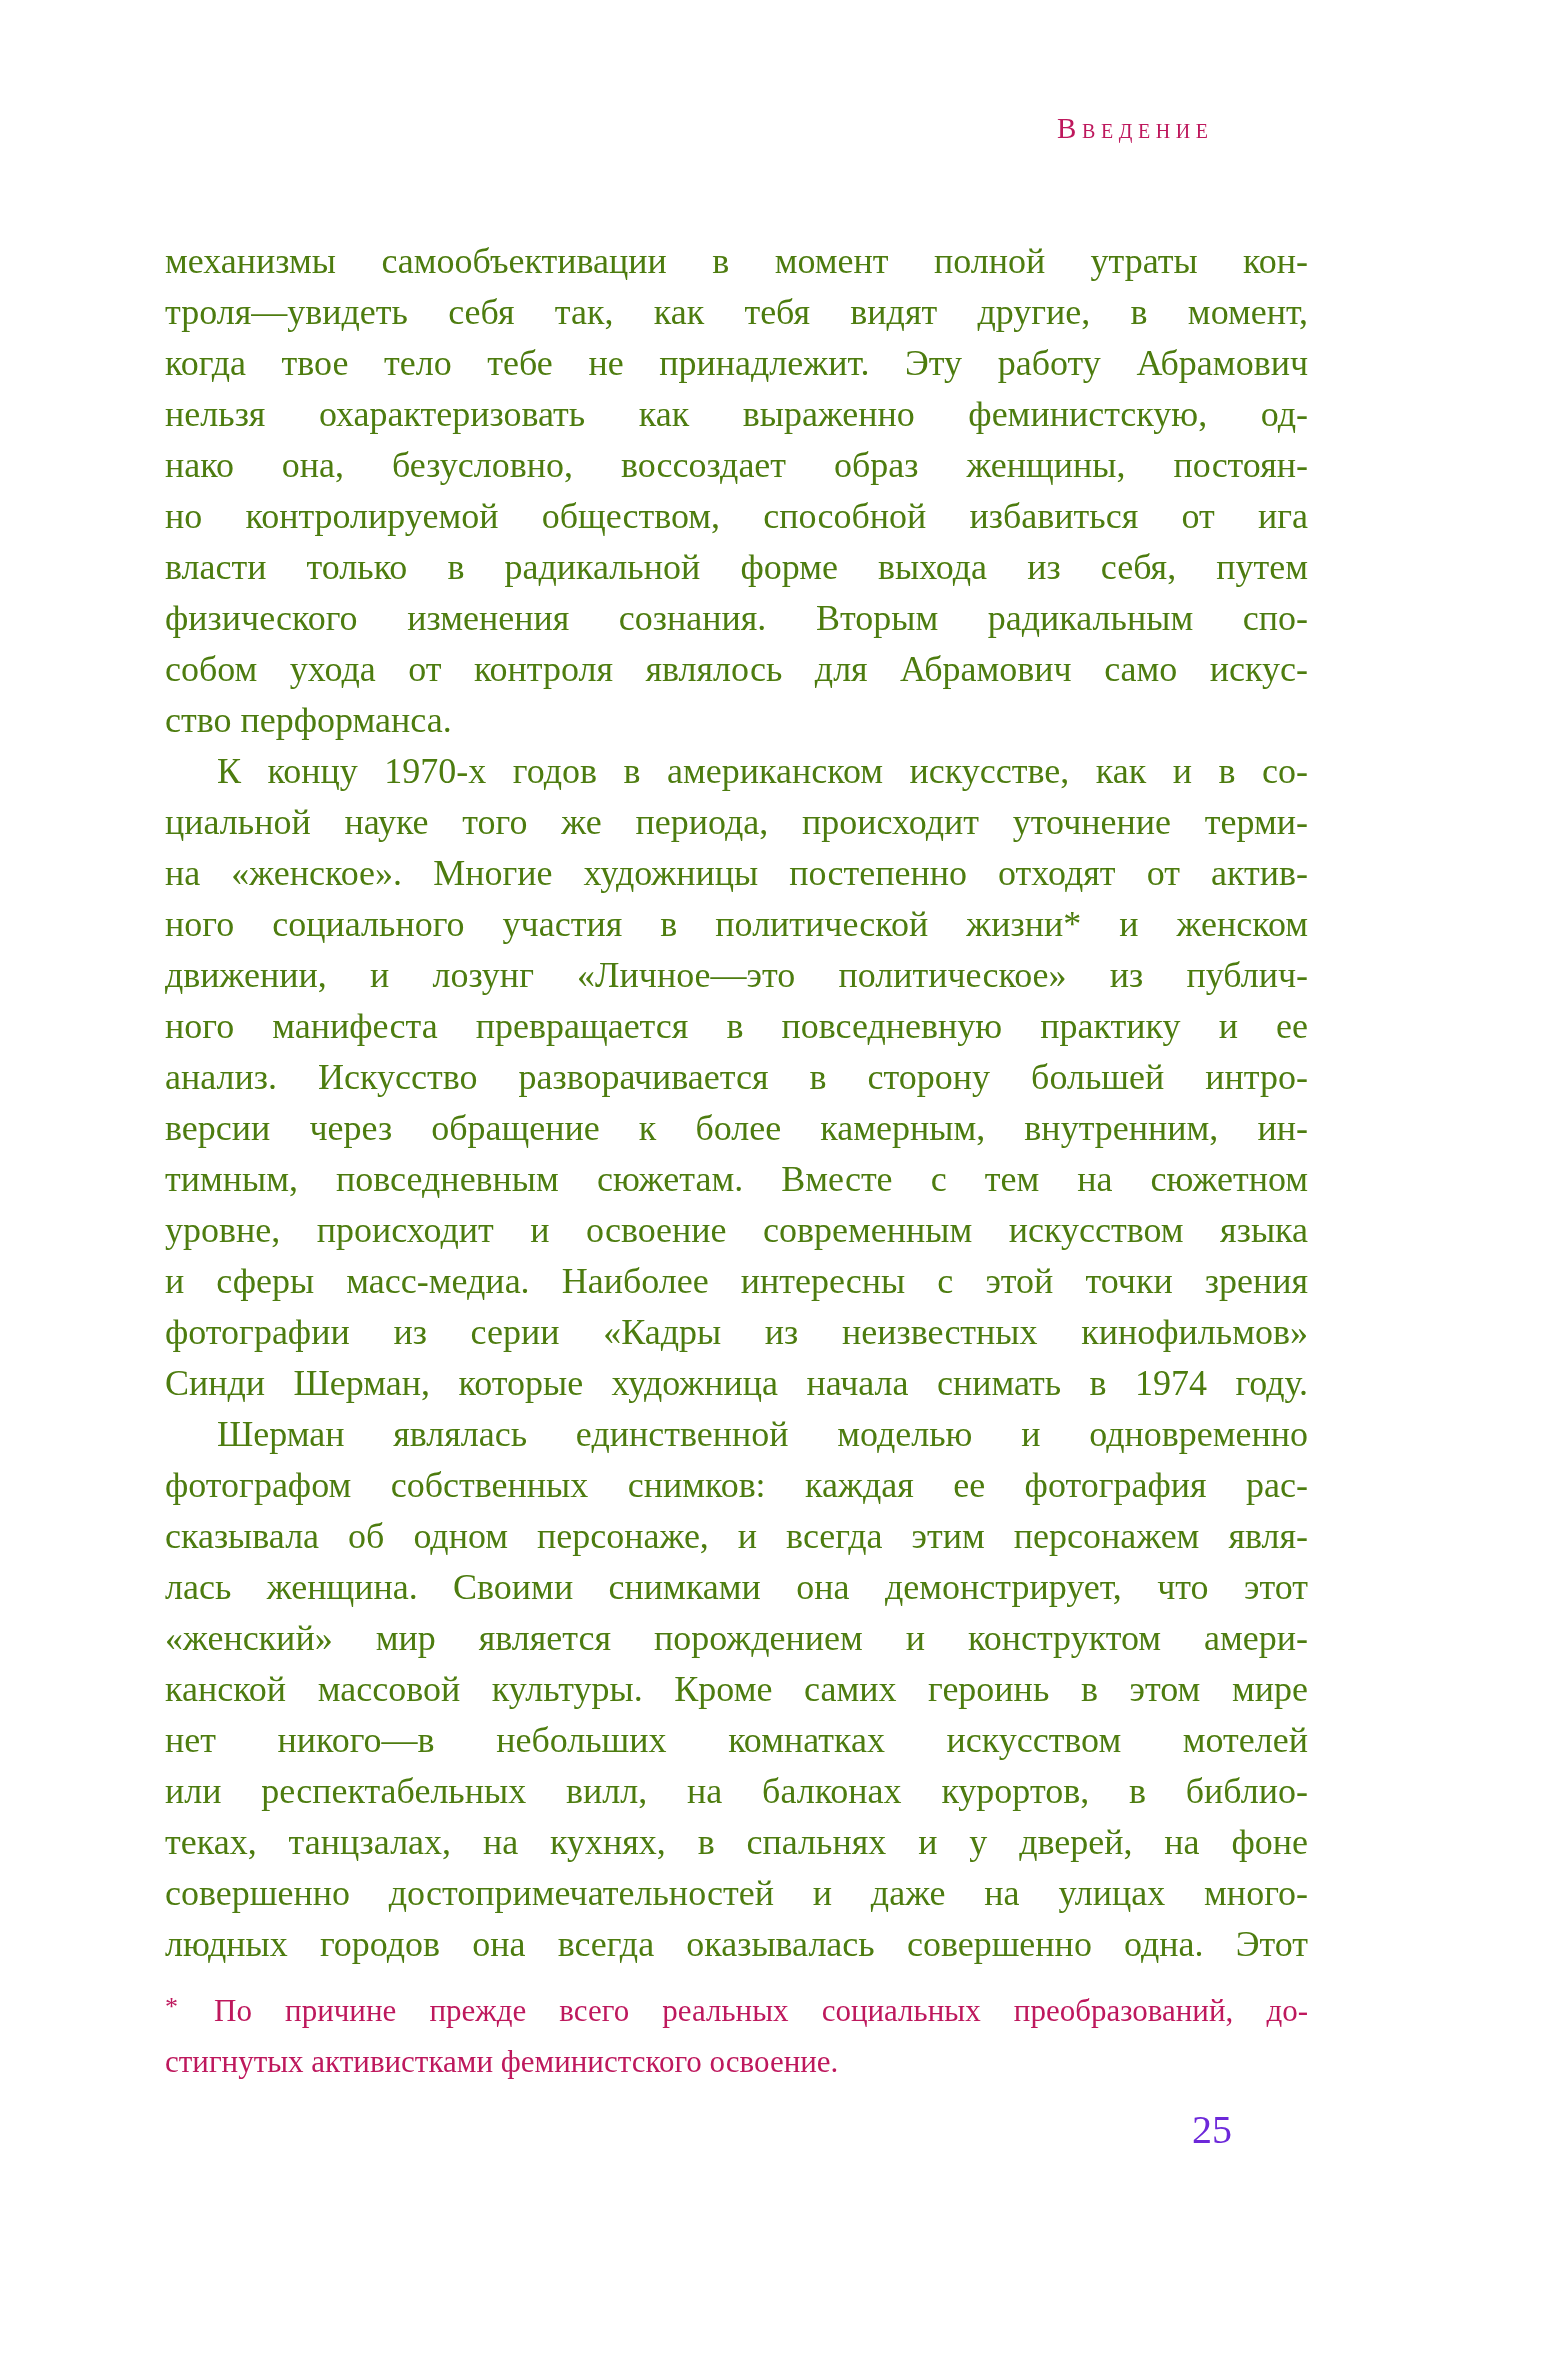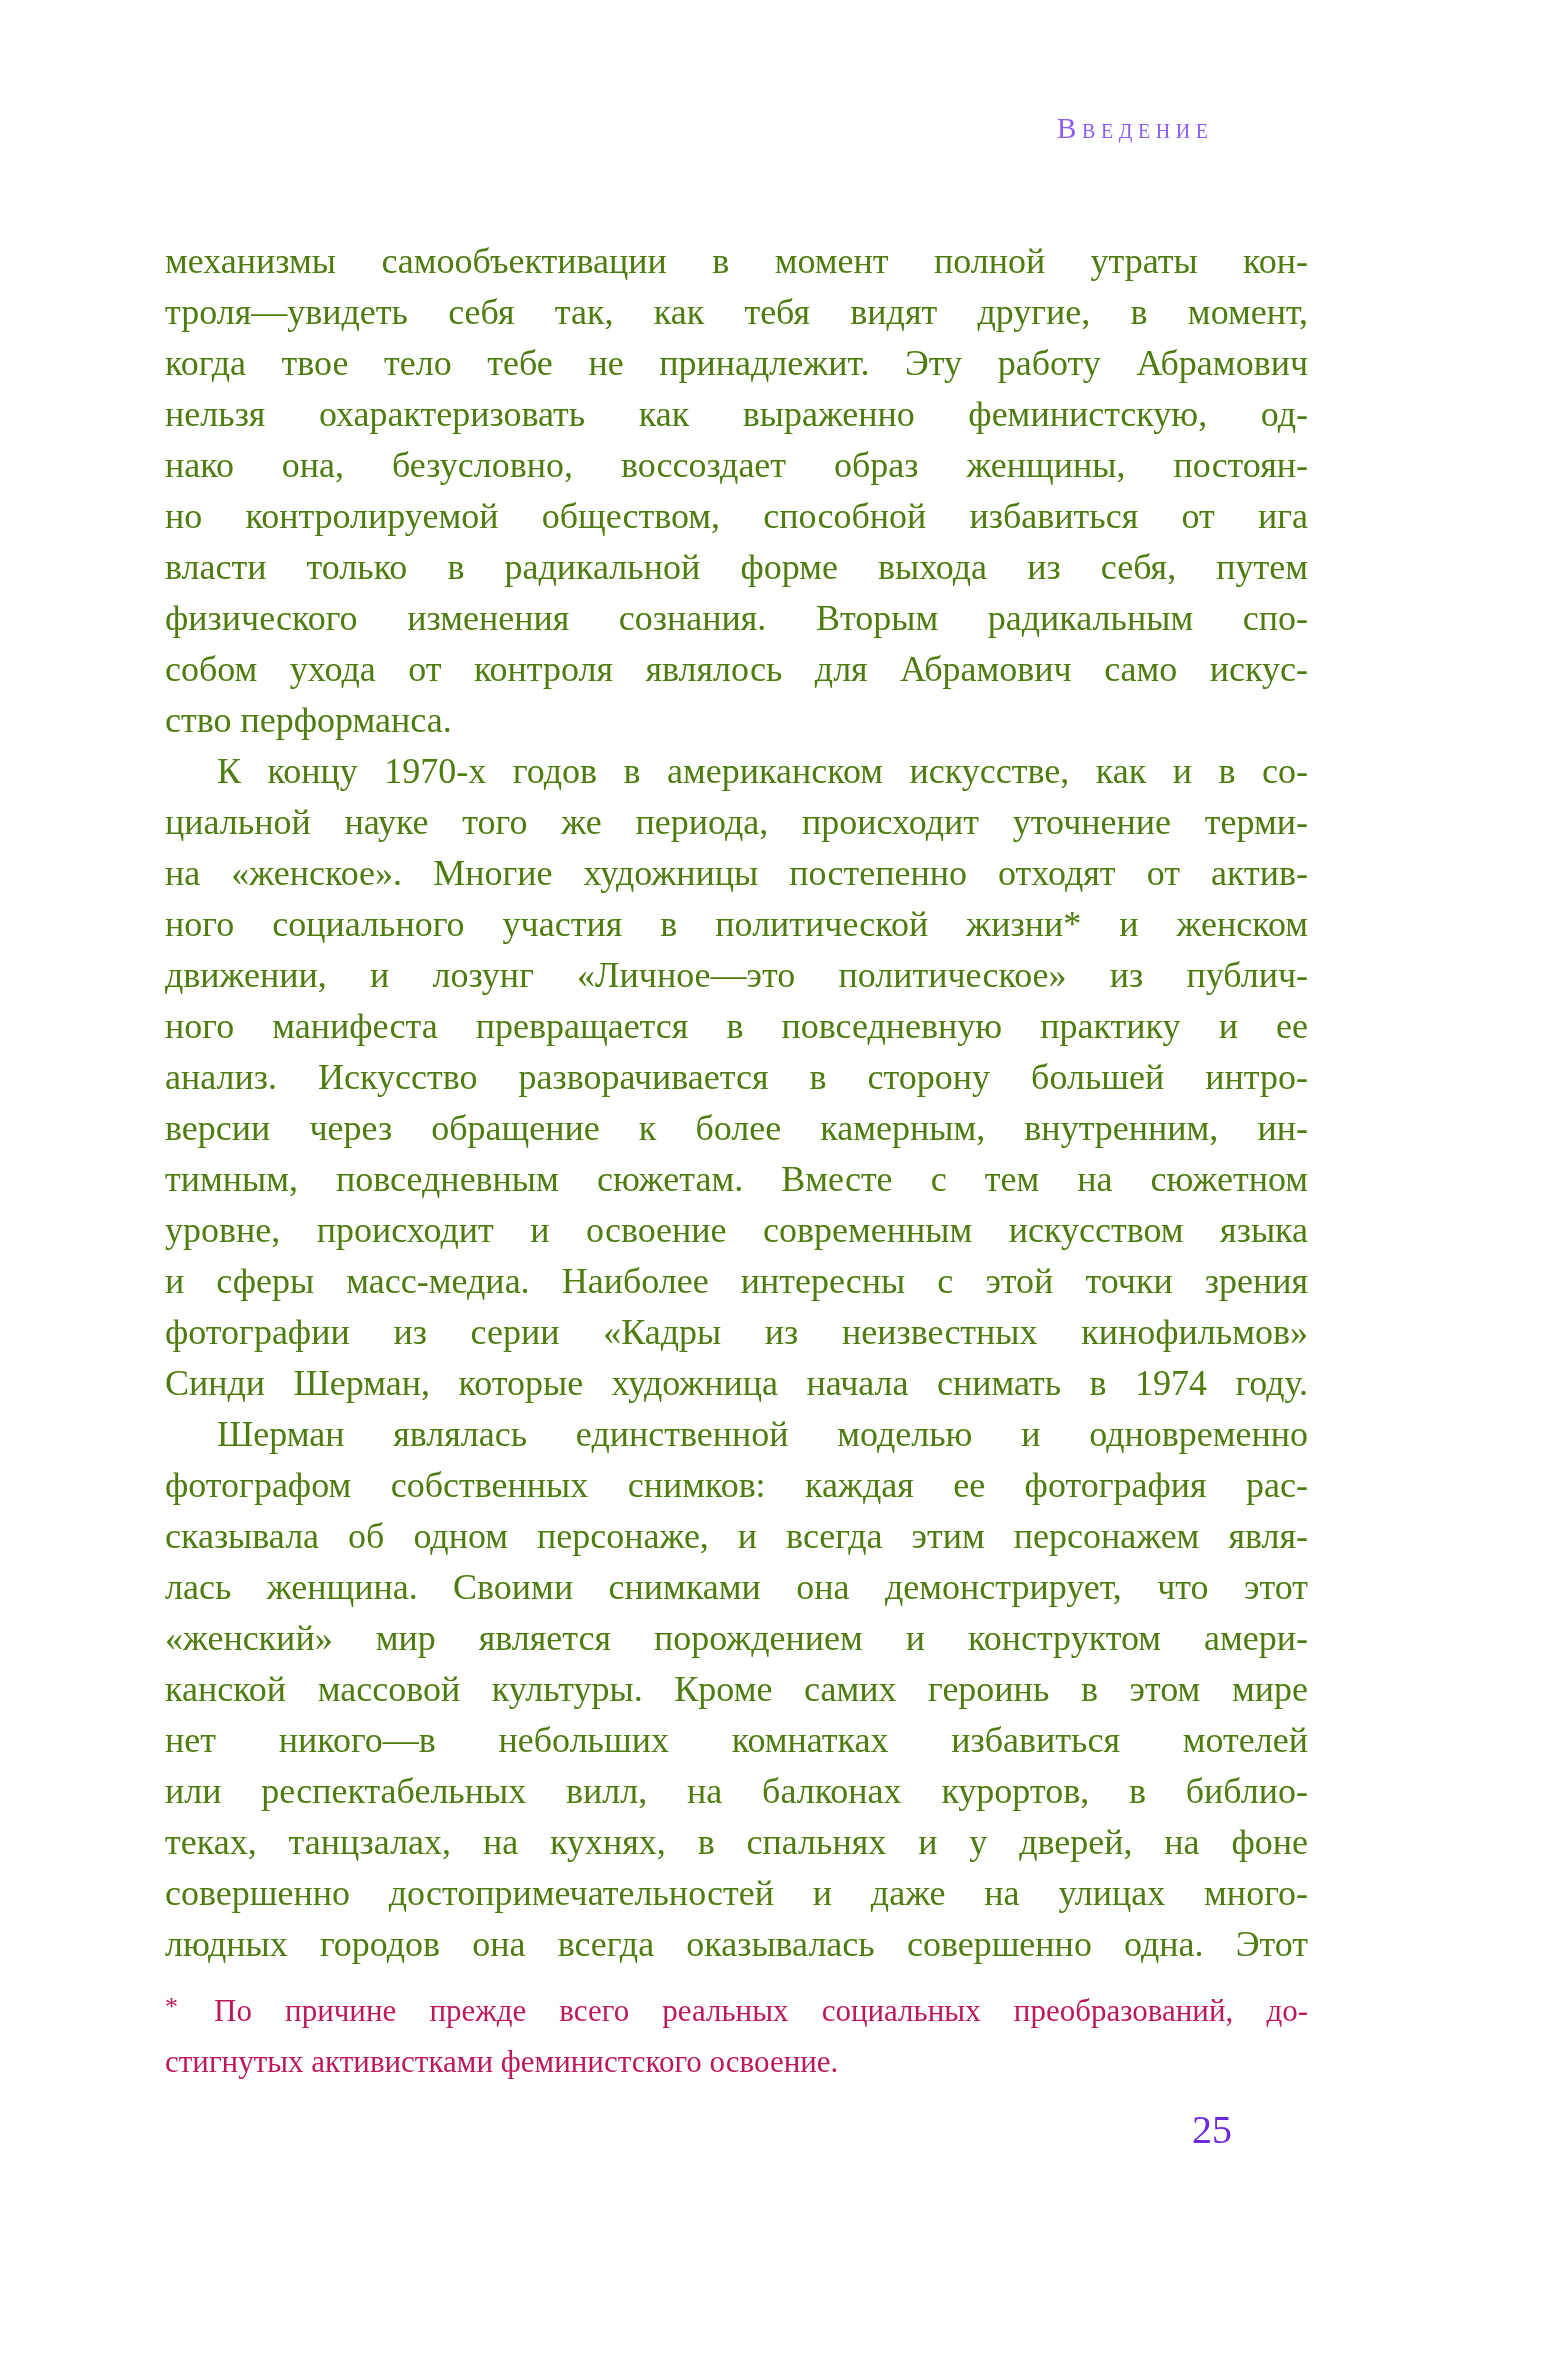--- a/index.html
+++ b/index.html
@@ -15,21 +15,21 @@
     font-family: "Liberation Serif", "DejaVu Serif", serif;
     overflow: hidden;
   }
   .running-head {
     position: absolute;
     top: 112px;
     left: 1057px;
     font-size: 29px;
     font-variant: small-caps;
     letter-spacing: 5.6px;
-    color: #8b5cf6;
+    color: #be185d;
     white-space: nowrap;
   }
   .body-text {
     position: absolute;
     top: 204px;
     left: 165px;
     width: 1143px;
     font-size: 36px;
     line-height: 51px;
     color: #4d7c0f;
@@ -108,21 +108,21 @@
         <div class="line">фотографии из серии «Кадры из неизвестных кинофильмов»</div>
         <div class="line">Синди Шерман, которые художница начала снимать в 1974 году.</div>
       </div>
       <div class="para indent">
         <div class="line">Шерман являлась единственной моделью и одновременно</div>
         <div class="line">фотографом собственных снимков: каждая ее фотография рас-</div>
         <div class="line">сказывала об одном персонаже, и всегда этим персонажем явля-</div>
         <div class="line">лась женщина. Своими снимками она демонстрирует, что этот</div>
         <div class="line">«женский» мир является порождением и конструктом амери-</div>
         <div class="line">канской массовой культуры. Кроме самих героинь в этом мире</div>
-        <div class="line">нет никого—в небольших комнатках избавиться мотелей</div>
+        <div class="line">нет никого—в небольших комнатках искусством мотелей</div>
         <div class="line">или респектабельных вилл, на балконах курортов, в библио-</div>
         <div class="line">теках, танцзалах, на кухнях, в спальнях и у дверей, на фоне</div>
         <div class="line">совершенно достопримечательностей и даже на улицах много-</div>
         <div class="line">людных городов она всегда оказывалась совершенно одна. Этот</div>
       </div>
     </div>
 
   <div class="footnote">
       <div class="line"><span class="footnote-marker">*</span><span>По причине прежде всего реальных социальных преобразований, до-</span></div>
       <div class="line no-just"><span>стигнутых активистками феминистского освоение.</span></div>

